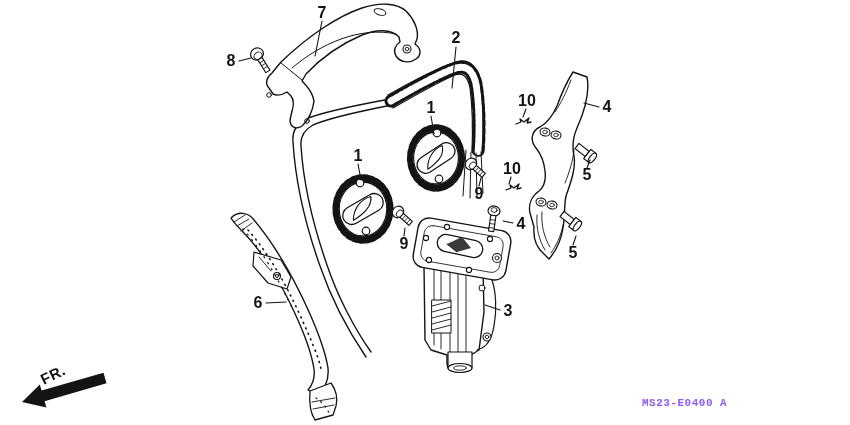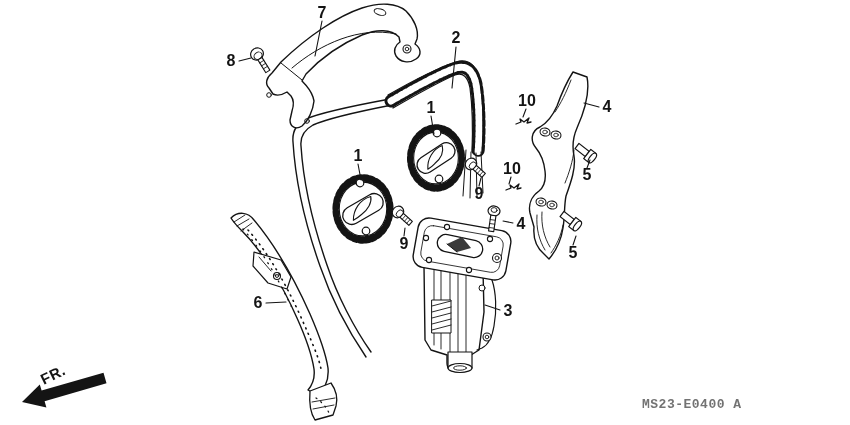--- a/index.html
+++ b/index.html
@@ -14,21 +14,21 @@
     color:#141414;line-height:1;white-space:nowrap;user-select:none;
   }
   .fr-label{
     position:absolute;left:40px;top:366px;transform:rotate(-26deg);
     font-family:"Liberation Sans",sans-serif;font-weight:700;font-size:15px;
     color:#141414;letter-spacing:0.5px;
   }
   .drawing-code{
     position:absolute;left:642px;top:397px;
     font-family:"Liberation Mono","DejaVu Sans Mono",monospace;font-weight:700;
-    font-size:13px;color:#737373;letter-spacing:0.5px;white-space:pre;
+    font-size:11px;color:#8b5cf6;letter-spacing:0.5px;white-space:pre;
   }
 </style>
 </head>
 <body>
 
 <div class="stage">
 
 <svg width="850" height="425" viewBox="0 0 850 425" fill="none" stroke="#141414" stroke-linecap="round" stroke-linejoin="round">
 
   <g stroke-width="1.4">

